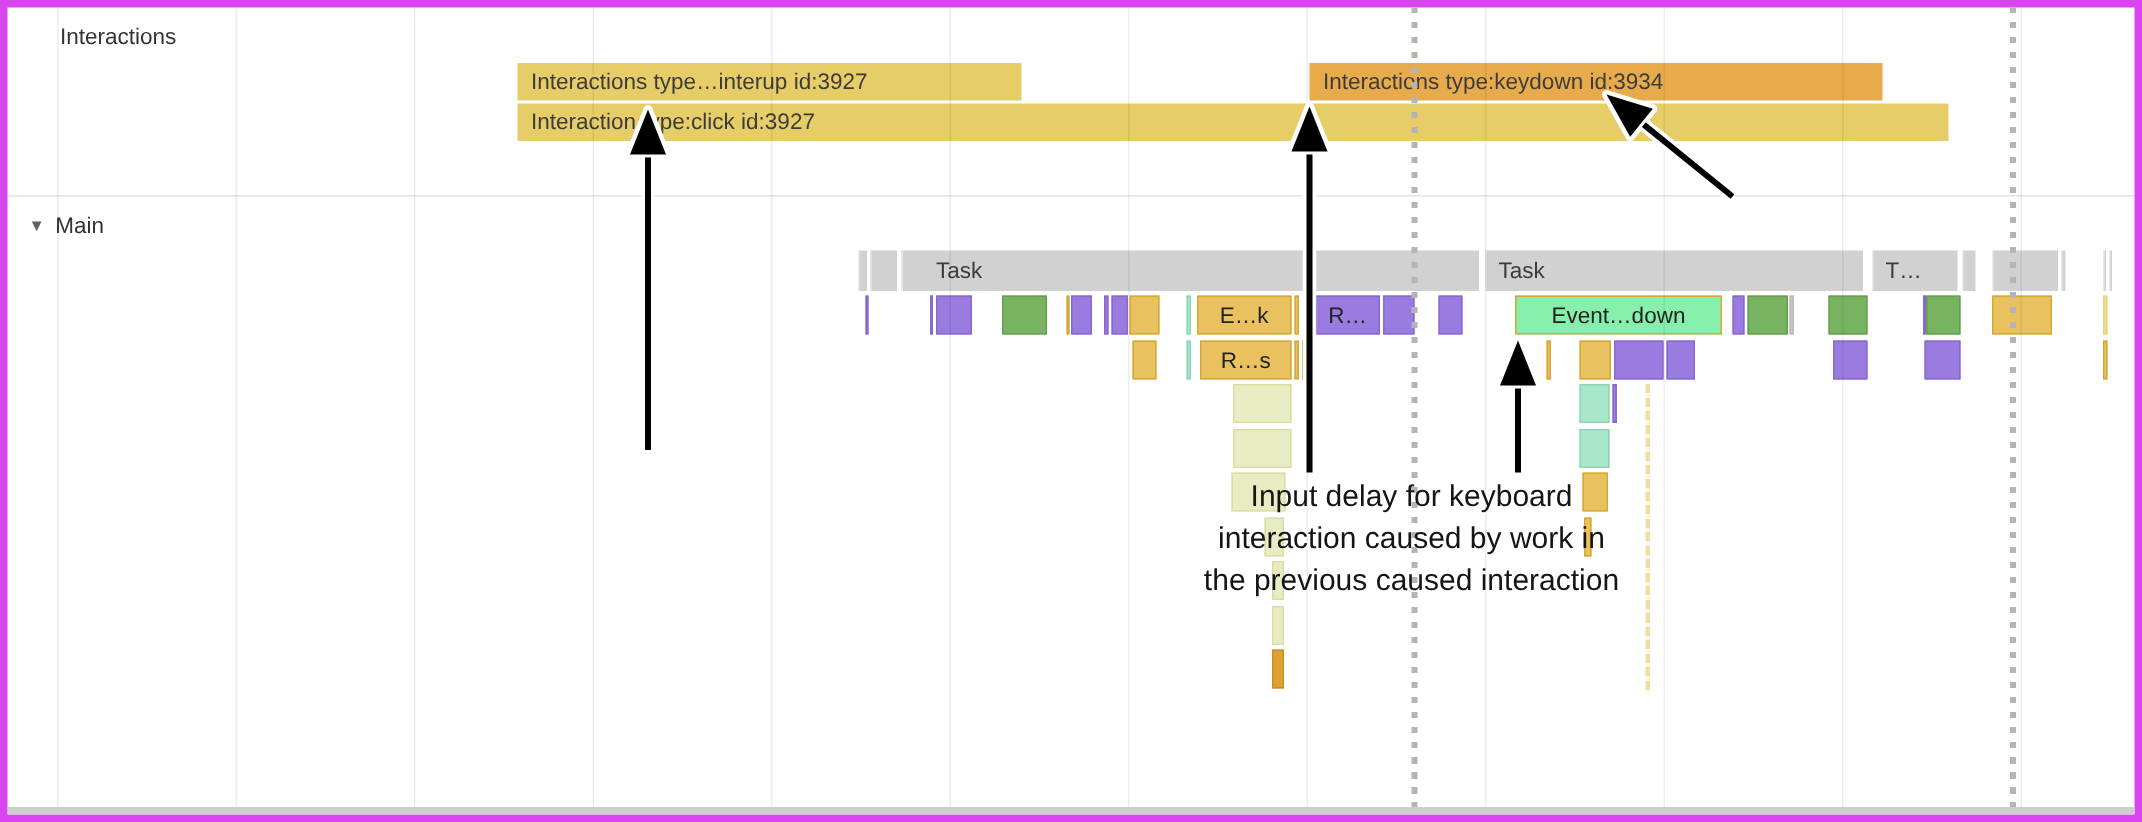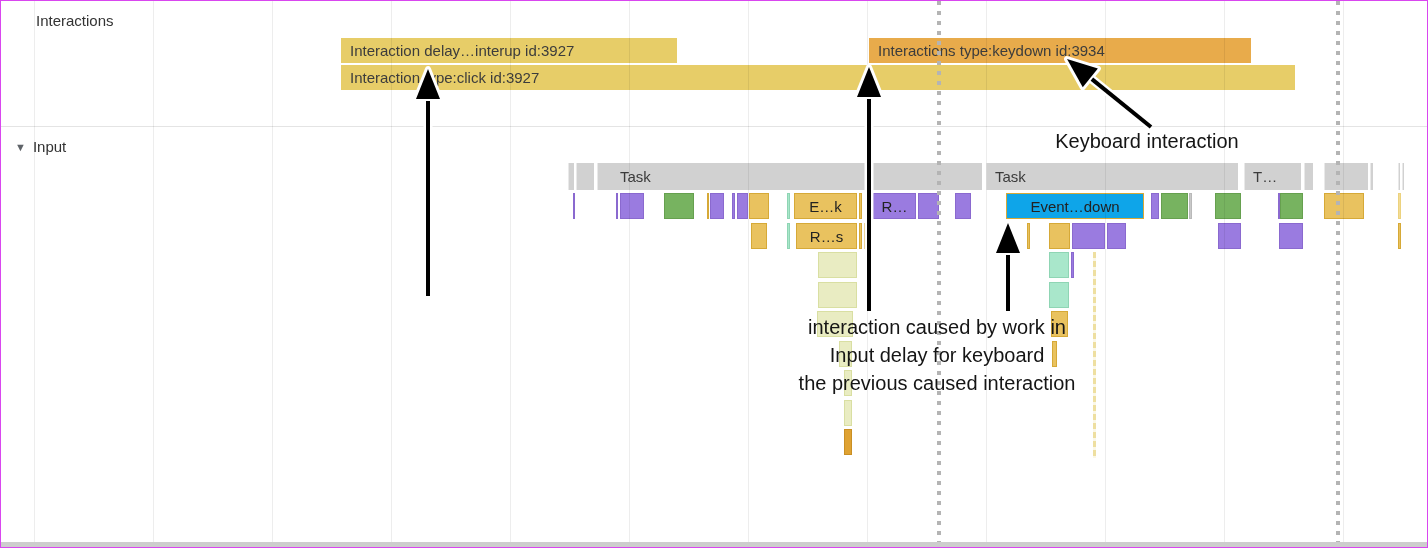--- a/index.html
+++ b/index.html
@@ -1,18 +1,18 @@
 <!DOCTYPE html>
 <html><head>
 <meta charset="utf-8">
 <style>
   html,body{margin:0;padding:0;background:#f0f0f0;}
   .panel{
     position:relative;width:1428px;height:548px;background:#fff;
-    border:1px solid #d946ef;box-sizing:border-box;overflow:hidden;
+    border:5px solid #d946ef;box-sizing:border-box;overflow:hidden;
     font-family:"Liberation Sans",sans-serif;
   }
   .gridline{position:absolute;top:0;bottom:5px;width:1px;background:rgba(0,0,0,0.07);z-index:6;pointer-events:none;}
   .dotted-marker{position:absolute;top:0;height:543px;width:4px;z-index:7;
     background:repeating-linear-gradient(to bottom,#b4b4b4 0 4px,transparent 4px 10px);}
   .track-separator{position:absolute;left:0;width:100%;height:1px;background:#e4e4e4;z-index:2;}
   .track-label{position:absolute;font-size:15px;color:#333;z-index:4;}
   .tri{display:inline-block;font-size:11px;color:#5f6368;margin-right:7px;transform:translateY(-1px);}
   .ibar{position:absolute;height:25px;z-index:5;font-size:15px;color:#3c3c3c;
     line-height:25px;padding-left:9px;box-sizing:border-box;white-space:nowrap;overflow:hidden;}
@@ -44,25 +44,25 @@
       <div class="gridline" style="left: 1104px;"></div>
       <div class="gridline" style="left: 1223px;"></div>
       <div class="gridline" style="left: 1342px;"></div>
     </div>
 
   <div class="track-separator" style="top:125px"></div>
 
   <div class="track-label" style="left:35px;top:11px">Interactions</div>
 
   <div class="track-label" style="left:14px;top:137px">
-    <span class="tri">▼</span><span>Input</span>
+    <span class="tri">▼</span><span>Main</span>
   </div>
 
   <div id="interaction-layer">
-      <div class="ibar" style="left: 340px; top: 37px; width: 336px; background: rgb(231, 205, 104);">Interaction delay…interup id:3927</div>
+      <div class="ibar" style="left: 340px; top: 37px; width: 336px; background: rgb(231, 205, 104);">Interactions type…interup id:3927</div>
       <div class="ibar" style="left: 868px; top: 37px; width: 382px; background: rgb(232, 171, 75);">Interactions type:keydown id:3934</div>
       <div class="ibar" style="left: 340px; top: 64px; width: 954px; background: rgb(231, 205, 104);">Interaction type:click id:3927</div>
     </div>
   <div id="task-layer">
       <div class="task" style="left: 567px; top: 162px; width: 6px; padding-left: 0px;"></div>
       <div class="task" style="left: 575px; top: 162px; width: 18px; padding-left: 0px;"></div>
       <div class="task" style="left: 596px; top: 162px; width: 385px; padding-left: 22px;">Task</div>
       <div class="task" style="left: 985px; top: 162px; width: 252px; padding-left: 8px;">Task</div>
       <div class="task" style="left: 1243px; top: 162px; width: 57px; padding-left: 8px;">T…</div>
       <div class="task" style="left: 1303px; top: 162px; width: 9px; padding-left: 0px;"></div>
@@ -80,21 +80,21 @@
       <div class="fbar" style="left: 709px; top: 192px; width: 14px; background: rgb(154, 123, 224); border: 1px solid rgb(138, 105, 207);"></div>
       <div class="fbar" style="left: 731px; top: 192px; width: 3px; background: rgb(154, 123, 224); border: 1px solid rgb(138, 105, 207);"></div>
       <div class="fbar" style="left: 736px; top: 192px; width: 11px; background: rgb(154, 123, 224); border: 1px solid rgb(138, 105, 207);"></div>
       <div class="fbar" style="left: 748px; top: 192px; width: 20px; background: rgb(233, 194, 95); border: 1px solid rgb(214, 169, 55);"></div>
       <div class="fbar" style="left: 786px; top: 192px; width: 3px; background: rgb(169, 231, 203); border: 1px solid rgb(143, 213, 180);"></div>
       <div class="fbar" style="left: 793px; top: 192px; width: 63px; background: rgb(233, 194, 95); border: 1px solid rgb(214, 169, 55);">E…k</div>
       <div class="fbar" style="left: 858px; top: 192px; width: 3px; background: rgb(233, 194, 95); border: 1px solid rgb(214, 169, 55);"></div>
       <div class="fbar" style="left: 872px; top: 192px; width: 43px; background: rgb(154, 123, 224); border: 1px solid rgb(138, 105, 207);">R…</div>
       <div class="fbar" style="left: 917px; top: 192px; width: 21px; background: rgb(154, 123, 224); border: 1px solid rgb(138, 105, 207);"></div>
       <div class="fbar" style="left: 954px; top: 192px; width: 16px; background: rgb(154, 123, 224); border: 1px solid rgb(138, 105, 207);"></div>
-      <div class="fbar" style="left: 1005px; top: 192px; width: 138px; background: #0ea5e9; border: 1px solid rgb(214, 169, 55);">Event…down</div>
+      <div class="fbar" style="left: 1005px; top: 192px; width: 138px; background: #86efac; border: 1px solid rgb(214, 169, 55);">Event…down</div>
       <div class="fbar" style="left: 1150px; top: 192px; width: 8px; background: rgb(154, 123, 224); border: 1px solid rgb(138, 105, 207);"></div>
       <div class="fbar" style="left: 1160px; top: 192px; width: 27px; background: rgb(119, 179, 96); border: 1px solid rgb(102, 160, 79);"></div>
       <div class="fbar" style="left: 1188px; top: 192px; width: 3px; background: rgb(201, 201, 201); border: 1px solid rgb(185, 185, 185);"></div>
       <div class="fbar" style="left: 1214px; top: 192px; width: 26px; background: rgb(119, 179, 96); border: 1px solid rgb(102, 160, 79);"></div>
       <div class="fbar" style="left: 1277px; top: 192px; width: 2px; background: rgb(154, 123, 224); border: 1px solid rgb(138, 105, 207);"></div>
       <div class="fbar" style="left: 1279px; top: 192px; width: 23px; background: rgb(119, 179, 96); border: 1px solid rgb(102, 160, 79);"></div>
       <div class="fbar" style="left: 1323px; top: 192px; width: 40px; background: rgb(233, 194, 95); border: 1px solid rgb(214, 169, 55);"></div>
       <div class="fbar" style="left: 1397px; top: 192px; width: 3px; background: rgb(243, 220, 150); border: 1px solid rgb(236, 210, 126);"></div>
       <div class="fbar" style="left: 750px; top: 222px; width: 16px; background: rgb(233, 194, 95); border: 1px solid rgb(214, 169, 55);"></div>
       <div class="fbar" style="left: 786px; top: 222px; width: 3px; background: rgb(169, 231, 203); border: 1px solid rgb(143, 213, 180);"></div>
@@ -148,22 +148,21 @@
       </g>
       <g>
         <line x1="1150" y1="126" x2="1089.3173461212245" y2="76.87594686003894" stroke="#ffffff" stroke-width="9"></line>
         <polygon points="1066,58 1081.766967377209,86.20288530852876 1096.86772486524,67.54900841154911" fill="#ffffff" stroke="#ffffff" stroke-width="6" stroke-linejoin="round"></polygon>
         <line x1="1150" y1="126" x2="1090.8718358626395" y2="78.13434331737487" stroke="#000000" stroke-width="4"></line>
         <polygon points="1066,58 1081.766967377209,86.20288530852876 1096.86772486524,67.54900841154911" fill="#000000"></polygon>
       </g>
     </svg>
 
 
-  <div class="annot" style="left:1146px;top:126px">Keyboard interaction</div>
 
   <div class="annot" style="left:936px;top:312px">
+    <div>Input delay for keyboard</div>
     <div>interaction caused by work in</div>
-    <div>Input delay for keyboard</div>
     <div>the previous caused interaction</div>
   </div>
 
   <div class="bottom-track"></div>
 </div>
 
 </body></html>

